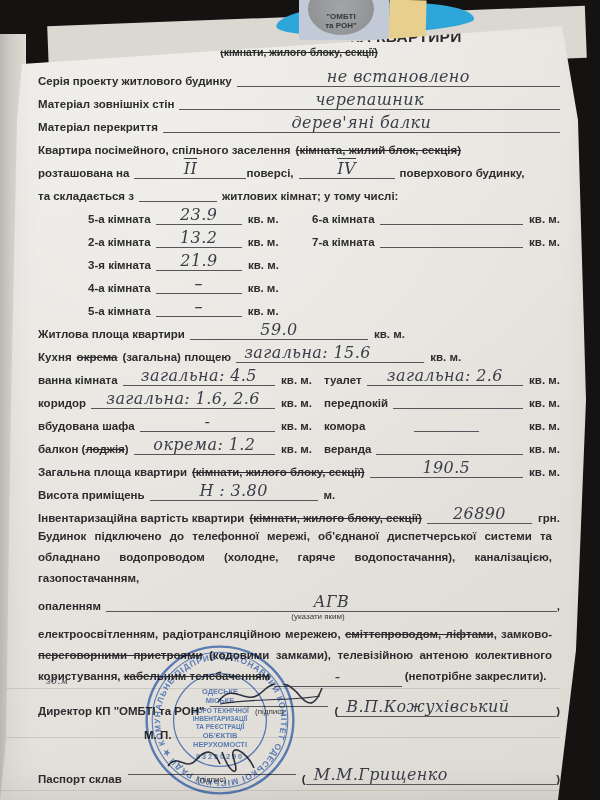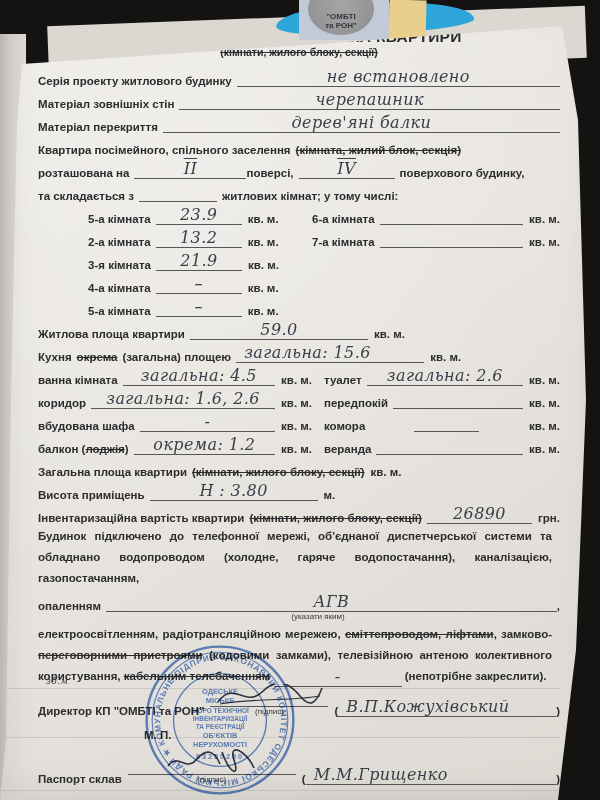--- a/index.html
+++ b/index.html
@@ -273,20 +273,23 @@
         <span class="bl grow gap">
             <i class="hw"></i>
           </span>
         <span class="lbl unit">кв. м.</span>
         </span>
     </div>
 
     <div class="frow">
       <span class="lbl">Загальна площа квартири</span>
       <span class="lbl st gap">(кімнати, жилого блоку, секції)</span>
+      <span class="bl grow gap">
+        <i class="hw">190.5</i>
+        </span>
       <span class="lbl unit">кв. м.</span>
     </div>
     <div class="frow">
       <span class="lbl">Висота приміщень</span>
       <span class="bl gap" style="width:168px;">
         <i class="hw">Н : 3.80</i>
         </span>
       <span class="lbl unit">м.</span>
     </div>
     <div class="frow">

